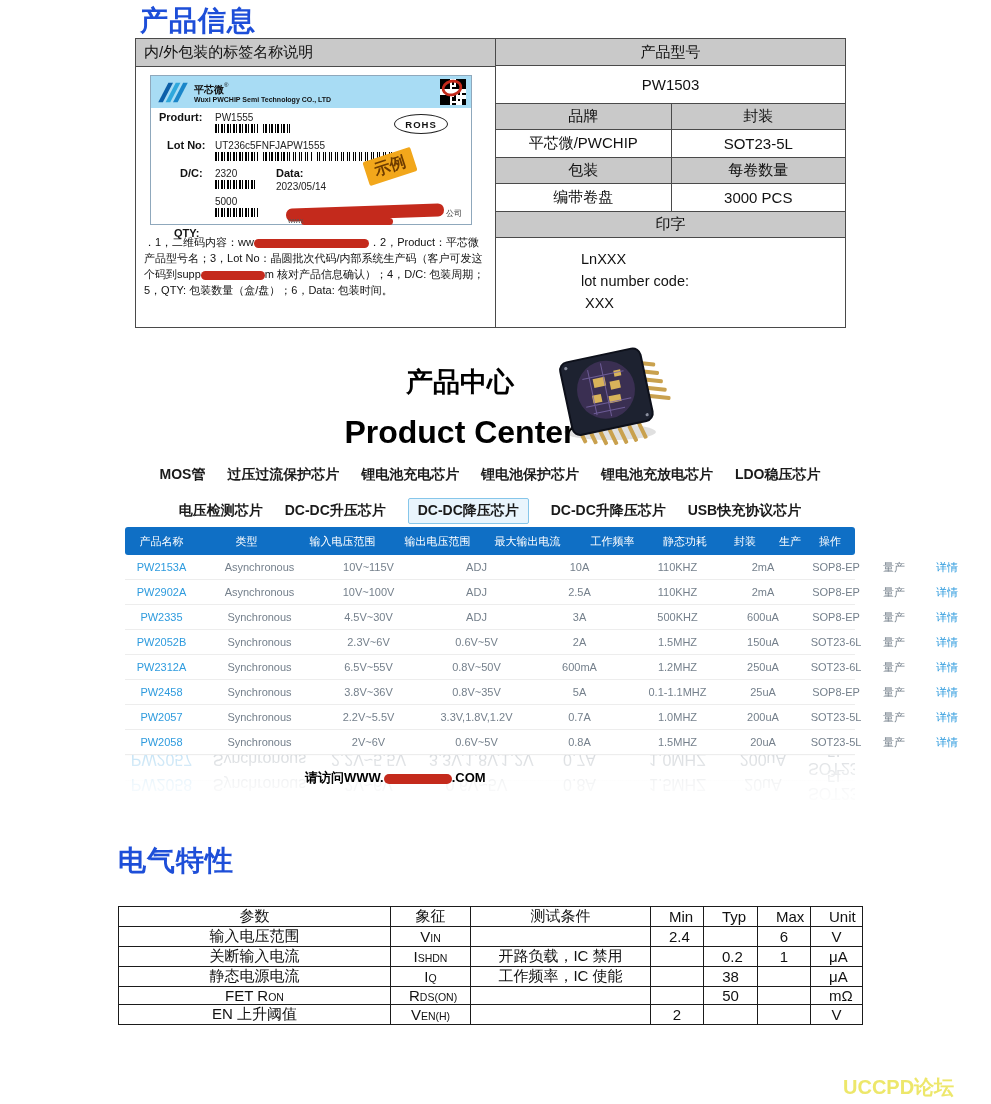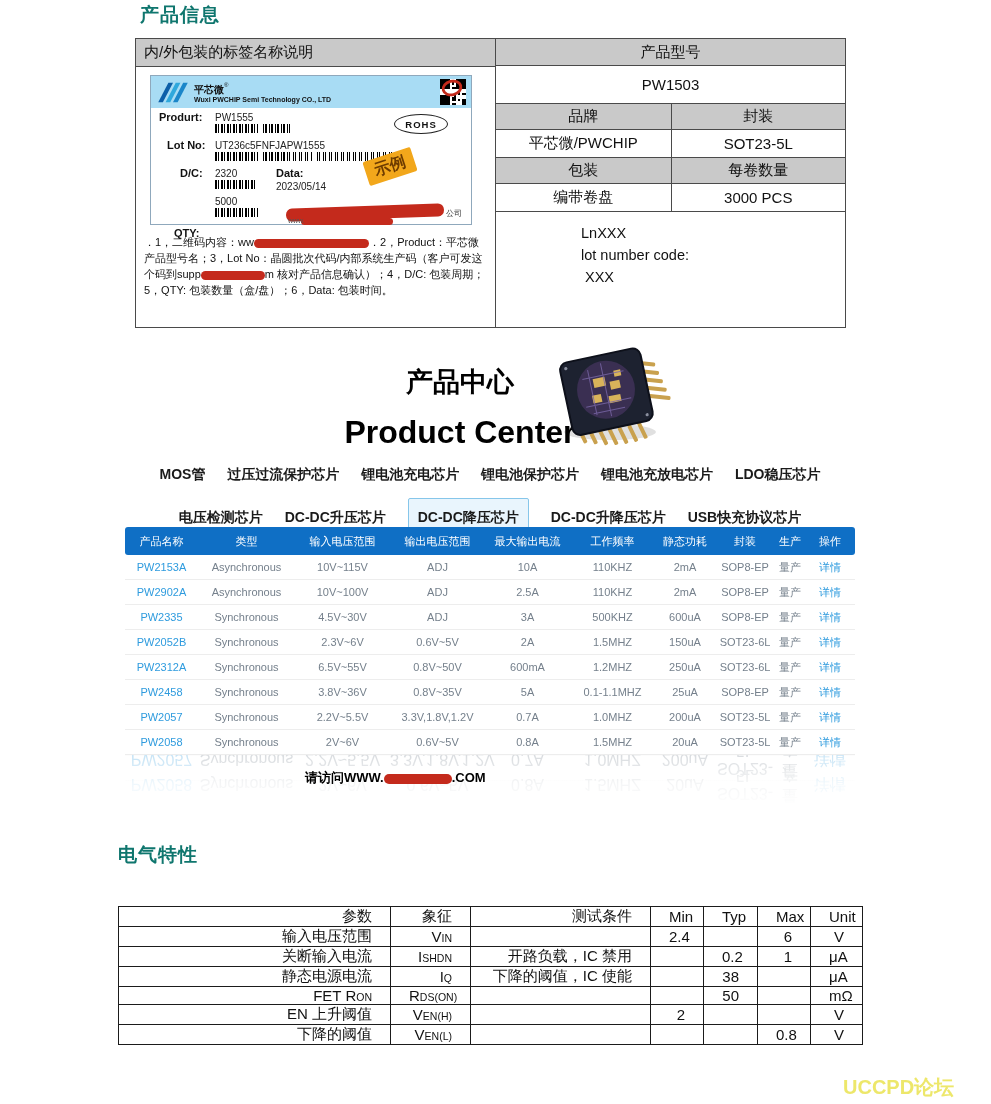--- a/index.html
+++ b/index.html
@@ -1,20 +1,20 @@
 <!DOCTYPE html>
 <html><head>
 <meta charset="utf-8">
 <style>
   * { margin:0; padding:0; box-sizing:border-box; }
   body { background:#fff; font-family:"Liberation Sans","DejaVu Sans",sans-serif; }
   .page { position:relative; width:991px; height:1104px; background:#fff; overflow:hidden; }
 
   
-  .sec-title { position:absolute; font-size:19px; font-weight:bold; color:#0f766e; letter-spacing:1px; }
+  .sec-title { position:absolute; font-size:28px; font-weight:bold; color:#1d4ed8; letter-spacing:1px; }
   #title-product-info { left:140px; top:2px; }
   #title-elec { left:118px; top:842px; }
 
   
   .info-table { position:absolute; left:135px; top:38px; width:711px; height:290px; border:1px solid #4a4a4a; display:flex; font-size:15px; color:#111; }
   .info-left { width:360px; border-right:1px solid #4a4a4a; display:flex; flex-direction:column; }
   .cell-gray { background:#C9C9C9; border-bottom:1px solid #4a4a4a; }
   .info-left-header { height:28px; padding:4px 0 0 8px; font-size:15px; }
   .label-wrap { height:162px; position:relative; }
   .label-box { position:absolute; left:14px; top:8px; width:322px; height:150px; border:1px solid #8FA8BC; background:#fff; }
@@ -52,39 +52,39 @@
   
   .pc-title { position:absolute; left:330px; top:364px; width:260px; text-align:center; color:#000; }
   .pc-title .cn { font-size:27px; font-weight:bold; }
   .pc-title .en { font-size:32px; font-weight:bold; margin-top:14px; }
   .chip { position:absolute; left:548px; top:344px; width:124px; height:104px; }
 
   .nav-row { position:absolute; left:125px; width:730px; text-align:center; font-size:14px; font-weight:bold; color:#1a1a1a; }
   #nav1 { top:458px; }
   #nav2 { top:490px; }
   .nav-item { display:inline-block; margin:8px 9px; cursor:pointer; }
-  .nav-item.selected { border:1px solid #86C6EA; background:#E9F5FD; padding:10px 9px; border-radius:2px; }
+  .nav-item.selected { border:1px solid #86C6EA; background:#E9F5FD; padding:3px 9px; border-radius:2px; }
 
   
   .ptable { position:absolute; left:125px; top:527px; width:730px; font-size:11px; }
   .pt-head, .ptr { display:grid; grid-template-columns:73px 97px 95px 95px 85px 85px 60px 60px 30px 50px; align-items:center; text-align:center; }
   .pt-head { height:28px; background:#0F6FC5; color:#fff; border-radius:3px; font-size:11px; }
-  .ptr { height:25px; border-bottom:1px solid #EDEDED; color:#75808C; background:#fff; }
+  .ptr { height:25px; border-bottom:1px solid #EDEDED; color:#75808C; background:#fff;gap:13px; }
   .pt-link { color:#2E9BDE; cursor:pointer; }
   .refl { position:absolute; left:125px; top:755px; width:730px; height:52px; overflow:hidden; }
   .refl-rows { transform:scaleY(-1); opacity:.5; }
   .refl-rows .ptr { border-bottom:1px solid #F4F4F4; }
   .refl-grad { position:absolute; inset:0; background:linear-gradient(to bottom, rgba(255,255,255,.45) 0%, rgba(255,255,255,.85) 55%, #fff 100%); }
   .visit { position:absolute; left:180px; top:14px; width:550px; text-align:left; font-weight:bold; font-size:13px; color:#000; z-index:3; }
   .visit .blob { width:68px; height:10px; }
 
   
   .elec-cond { position:absolute; left:118px; top:884px; font-size:13.5px; color:#000; }
   .etable { position:absolute; left:118px; top:906px; width:744px; border-collapse:collapse; font-size:15px; color:#111; table-layout:fixed; }
-  .etable td, .etable th { border:1.6px solid #1b1b1b; height:18px; padding:0 18px; text-align:right; font-weight:normal; white-space:nowrap; overflow:hidden; }
+  .etable td, .etable th { border:1.6px solid #1b1b1b; height:18px; padding:0 18px; text-align:center; font-weight:normal; white-space:nowrap; overflow:hidden; }
   .ss { font-size:10.5px; }
   .watermark { position:absolute; left:843px; top:1074px; font-size:20px; font-weight:bold; color:#EDE76A; }
 </style>
 </head>
 <body>
 
 <div class="page">
 
   <div class="sec-title" id="title-product-info">产品信息</div>
 
@@ -156,20 +156,21 @@
         <div>SOT23-5L</div>
       </div>
       <div class="ir-row ir-2col cell-gray r-bh">
         <div>包装</div>
         <div>每卷数量</div>
       </div>
       <div class="ir-row ir-2col r-bv">
         <div>编带卷盘</div>
         <div>3000 PCS</div>
       </div>
+      <div class="ir-row cell-gray r-bh">印字</div>
       <div class="ir-row r-marking">
         <div>LnXXX</div>
         <div>lot number code:</div>
         <div style="padding-left:4px;">XXX</div>
       </div>
     </div>
   </div>
 
   <div class="pc-title">
     <div class="cn">产品中心</div>
@@ -408,21 +409,21 @@
       <td><span>I</span><span class="ss">SHDN</span></td>
       <td>开路负载，IC 禁用</td>
       <td></td>
       <td>0.2</td>
       <td>1</td>
       <td>μA</td>
     </tr>
     <tr>
       <td><span>静态电源电流</span><span class="ss"></span></td>
       <td><span>I</span><span class="ss">Q</span></td>
-      <td>下降的阈值，IC 使能</td>
+      <td>工作频率，IC 使能</td>
       <td></td>
       <td>38</td>
       <td></td>
       <td>μA</td>
     </tr>
     <tr>
       <td><span>FET R</span><span class="ss">ON</span></td>
       <td><span>R</span><span class="ss">DS(ON)</span></td>
       <td></td>
       <td></td>
@@ -432,26 +433,17 @@
     </tr>
     <tr>
       <td><span>EN 上升阈值</span><span class="ss"></span></td>
       <td><span>V</span><span class="ss">EN(H)</span></td>
       <td></td>
       <td>2</td>
       <td></td>
       <td></td>
       <td>V</td>
     </tr>
-    <tr>
-      <td><span>下降的阈值</span><span class="ss"></span></td>
-      <td><span>V</span><span class="ss">EN(L)</span></td>
-      <td></td>
-      <td></td>
-      <td></td>
-      <td>0.8</td>
-      <td>V</td>
-    </tr>
   </tbody>
     </table>
 
   <div class="watermark">UCCPD论坛</div>
 </div>
 
 </body></html>

